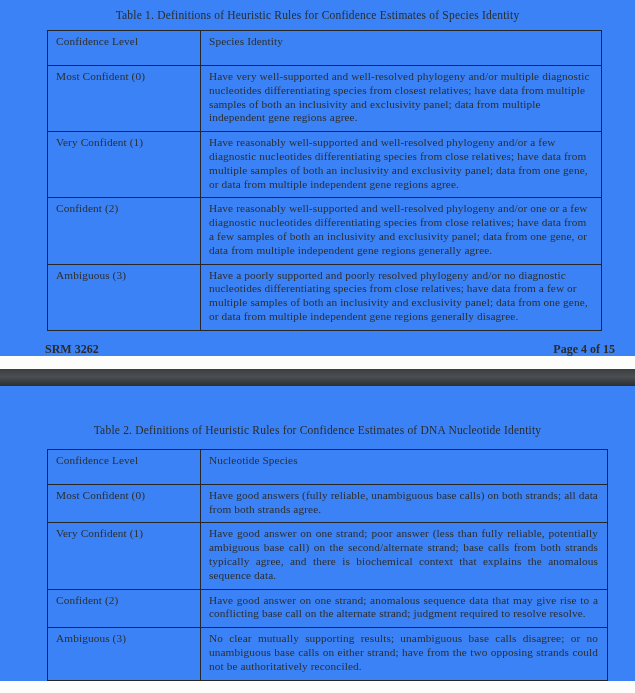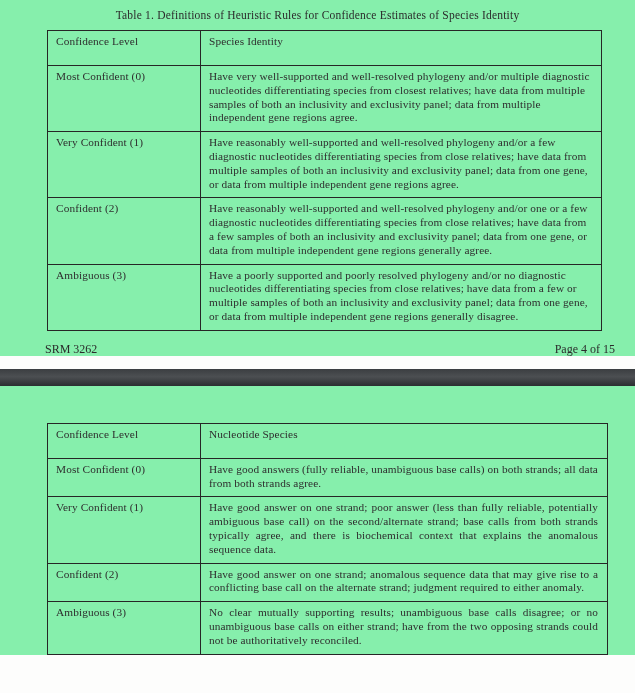--- a/index.html
+++ b/index.html
@@ -9,21 +9,21 @@
   body {
     width: 635px;
     height: 693px;
     overflow: hidden;
     background: #fdfdfc;
     font-family: "Liberation Serif", serif;
     color: #2e2e2e;
     position: relative;
   }
   .page {
-    background: #86efac;
+    background: #3b82f6;
   }
   .page1 {
     padding-top: 8px;
   }
   .page2 {
     padding-top: 37px;
   }
   .doc-title {
     text-align: center;
     font-size: 11.5px;
@@ -61,20 +61,21 @@
     text-align: justify;
   }
   .page-footer {
     display: flex;
     justify-content: space-between;
     padding: 0 20px 0 45px;
     margin-top: 11px;
     font-size: 12px;
     line-height: 14px;
     color: #2b2b2b;
+    font-weight: bold;
   }
   .page-separator {
     margin-top: 13px;
     height: 17px;
     width: 635px;
     background: linear-gradient(to bottom, #3b3e41 0%, #4c4f52 45%, #34373a 85%, #2c2f31 100%);
   }
 </style>
 </head>
 <body>
@@ -115,20 +116,21 @@
 
   <div class="page-footer">
     <span>SRM 3262</span>
     <span>Page 4 of 15</span>
   </div>
 </div>
 
 <div class="page-separator"></div>
 
 <div class="page page2">
+  <div class="doc-title">Table 2.  Definitions  of Heuristic  Rules  for Confidence  Estimates  of DNA  Nucleotide  Identity</div>
 
   <table class="rules-table">
     <colgroup>
         <col class="c-level">
         <col class="c-def">
       </colgroup>
     <thead>
       <tr>
         <th>Confidence Level</th>
         <th>Nucleotide Species</th>
@@ -138,21 +140,21 @@
         <tr>
           <td class="level-cell">Most Confident (0)</td>
           <td class="definition-cell">Have good answers (fully reliable, unambiguous base calls) on both strands; all data from both strands agree.</td>
         </tr>
         <tr>
           <td class="level-cell">Very Confident (1)</td>
           <td class="definition-cell">Have good answer on one strand; poor answer (less than fully reliable, potentially ambiguous base call) on the second/alternate strand; base calls from both strands typically agree, and there is biochemical context that explains the anomalous sequence data.</td>
         </tr>
         <tr>
           <td class="level-cell">Confident (2)</td>
-          <td class="definition-cell">Have good answer on one strand; anomalous sequence data that may give rise to a conflicting base call on the alternate strand; judgment required to either anomaly.</td>
+          <td class="definition-cell">Have good answer on one strand; anomalous sequence data that may give rise to a conflicting base call on the alternate strand; judgment required to resolve resolve.</td>
         </tr>
         <tr>
           <td class="level-cell">Ambiguous (3)</td>
           <td class="definition-cell">No clear mutually supporting results; unambiguous base calls disagree; or no unambiguous base calls on either strand; have from the two opposing strands could not be authoritatively reconciled.</td>
         </tr>
       </tbody>
   </table>
 </div>
 
 </body></html>

